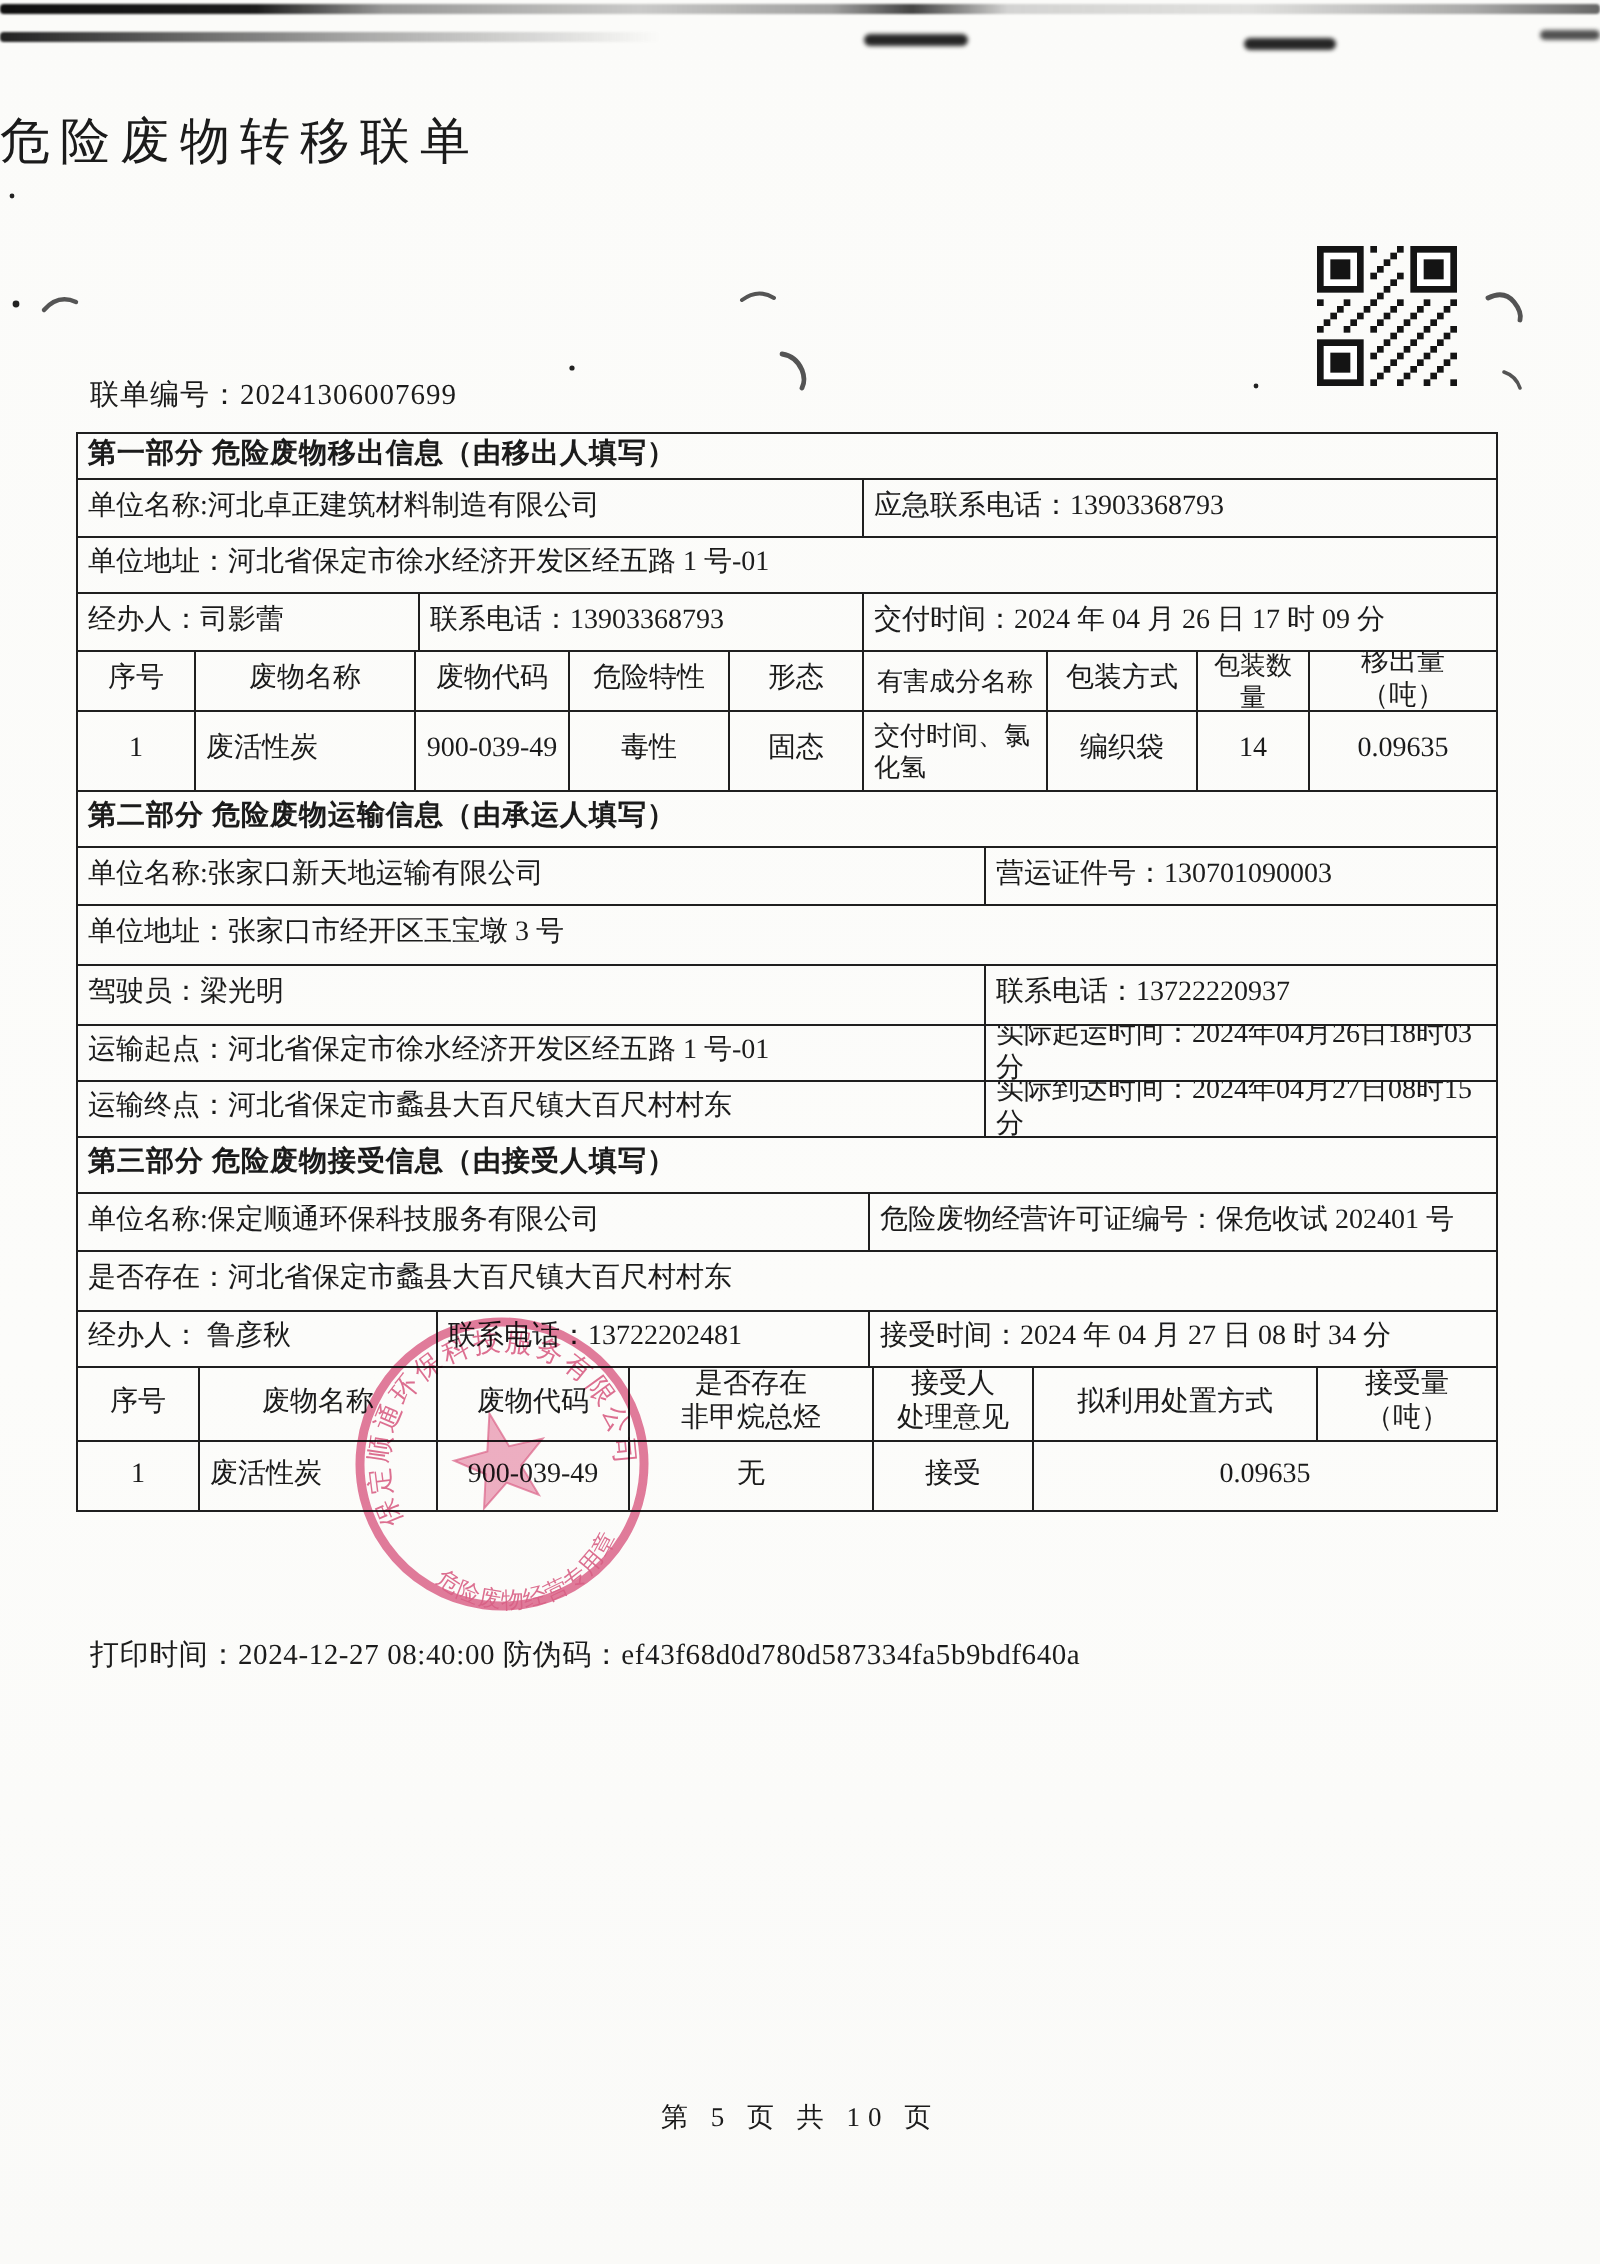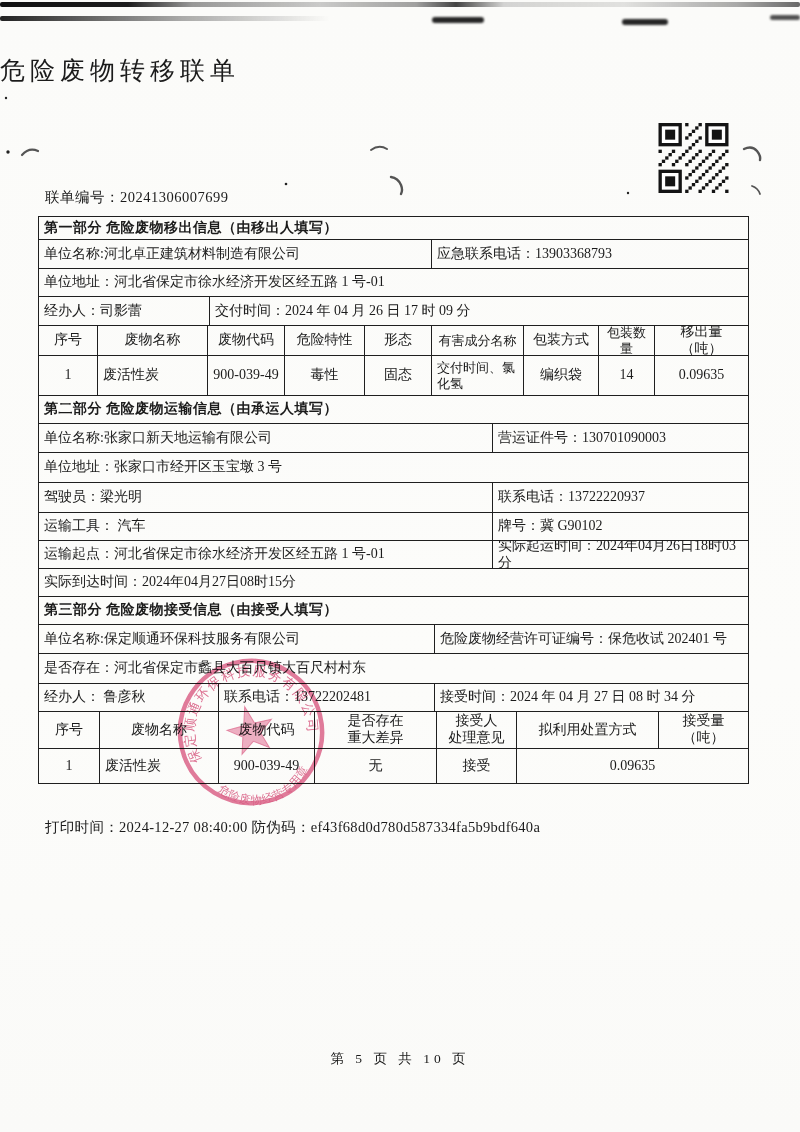--- a/index.html
+++ b/index.html
@@ -144,20 +144,21 @@
     </div>
     <div class="tr" style="height:29px">
       <div class="td" style="flex:0 0 392px">单位名称:河北卓正建筑材料制造有限公司</div>
       <div class="td grow">应急联系电话：13903368793</div>
     </div>
     <div class="tr" style="height:28px">
       <div class="td grow">单位地址：河北省保定市徐水经济开发区经五路 1 号-01</div>
     </div>
     <div class="tr" style="height:29px">
       <div class="td" style="flex:0 0 170px">经办人：司影蕾</div>
+      <div class="td" style="flex:0 0 222px">联系电话：13903368793</div>
       <div class="td grow">交付时间：2024 年 04 月 26 日 17 时 09 分</div>
     </div>
     <div class="tr" style="height:30px">
       <div class="td ctr fs135" style="flex:0 0 58px">序号</div>
       <div class="td ctr fs135" style="flex:0 0 110px">废物名称</div>
       <div class="td ctr fs135" style="flex:0 0 77px">废物代码</div>
       <div class="td ctr fs135" style="flex:0 0 80px">危险特性</div>
       <div class="td ctr fs135" style="flex:0 0 67px">形态</div>
       <div class="td ctr fs13" style="flex:0 0 92px">有害成分名称</div>
       <div class="td ctr fs135" style="flex:0 0 75px">包装方式</div>
@@ -184,28 +185,25 @@
       <div class="td grow">营运证件号：130701090003</div>
     </div>
     <div class="tr" style="height:30px">
       <div class="td" style="flex:0 0 453px">单位地址：张家口市经开区玉宝墩 3 号</div>
     </div>
     <div class="tr" style="height:30px">
       <div class="td" style="flex:0 0 453px">驾驶员：梁光明</div>
       <div class="td grow">联系电话：13722220937</div>
     </div>
     <div class="tr" style="height:28px">
-      <div class="td" style="flex:0 0 453px">运输工具： 汽车</div>
-      <div class="td grow">牌号：冀 G90102</div>
-    </div>
-    <div class="tr" style="height:28px">
       <div class="td" style="flex:0 0 453px">运输起点：河北省保定市徐水经济开发区经五路 1 号-01</div>
       <div class="td grow fs135">实际起运时间：2024年04月26日18时03分</div>
     </div>
     <div class="tr" style="height:28px">
+      <div class="td" style="flex:0 0 453px">运输终点：河北省保定市蠡县大百尺镇大百尺村村东</div>
       <div class="td grow fs135">实际到达时间：2024年04月27日08时15分</div>
     </div>
 
     <div class="tr" style="height:28px">
       <div class="td bold grow">第三部分 危险废物接受信息（由接受人填写）</div>
     </div>
     <div class="tr" style="height:29px">
       <div class="td" style="flex:0 0 395px">单位名称:保定顺通环保科技服务有限公司</div>
       <div class="td grow fs135">危险废物经营许可证编号：保危收试 202401 号</div>
     </div>
@@ -215,21 +213,21 @@
     <div class="tr" style="height:28px">
       <div class="td" style="flex:0 0 179px">经办人： 鲁彦秋</div>
       <div class="td" style="flex:0 0 216px">联系电话：13722202481</div>
       <div class="td grow">接受时间：2024 年 04 月 27 日 08 时 34 分</div>
     </div>
     <div class="tr" style="height:37px">
       <div class="td ctr fs135" style="flex:0 0 60px">序号</div>
       <div class="td ctr fs135" style="flex:0 0 119px">废物名称</div>
       <div class="td ctr fs135" style="flex:0 0 96px">废物代码</div>
       <div class="td ctr pre" style="flex:0 0 122px">是否存在
-重大差异</div>
+非甲烷总烃</div>
       <div class="td ctr pre" style="flex:0 0 80px">接受人
 处理意见</div>
       <div class="td ctr" style="flex:0 0 142px">拟利用处置方式</div>
       <div class="td ctr fs135 grow">接受量（吨）</div>
     </div>
     <div class="tr" style="height:35px">
       <div class="td ctr" style="flex:0 0 60px">1</div>
       <div class="td" style="flex:0 0 119px">废活性炭</div>
       <div class="td ctr" style="flex:0 0 96px">900-039-49</div>
       <div class="td ctr" style="flex:0 0 122px">无</div>

